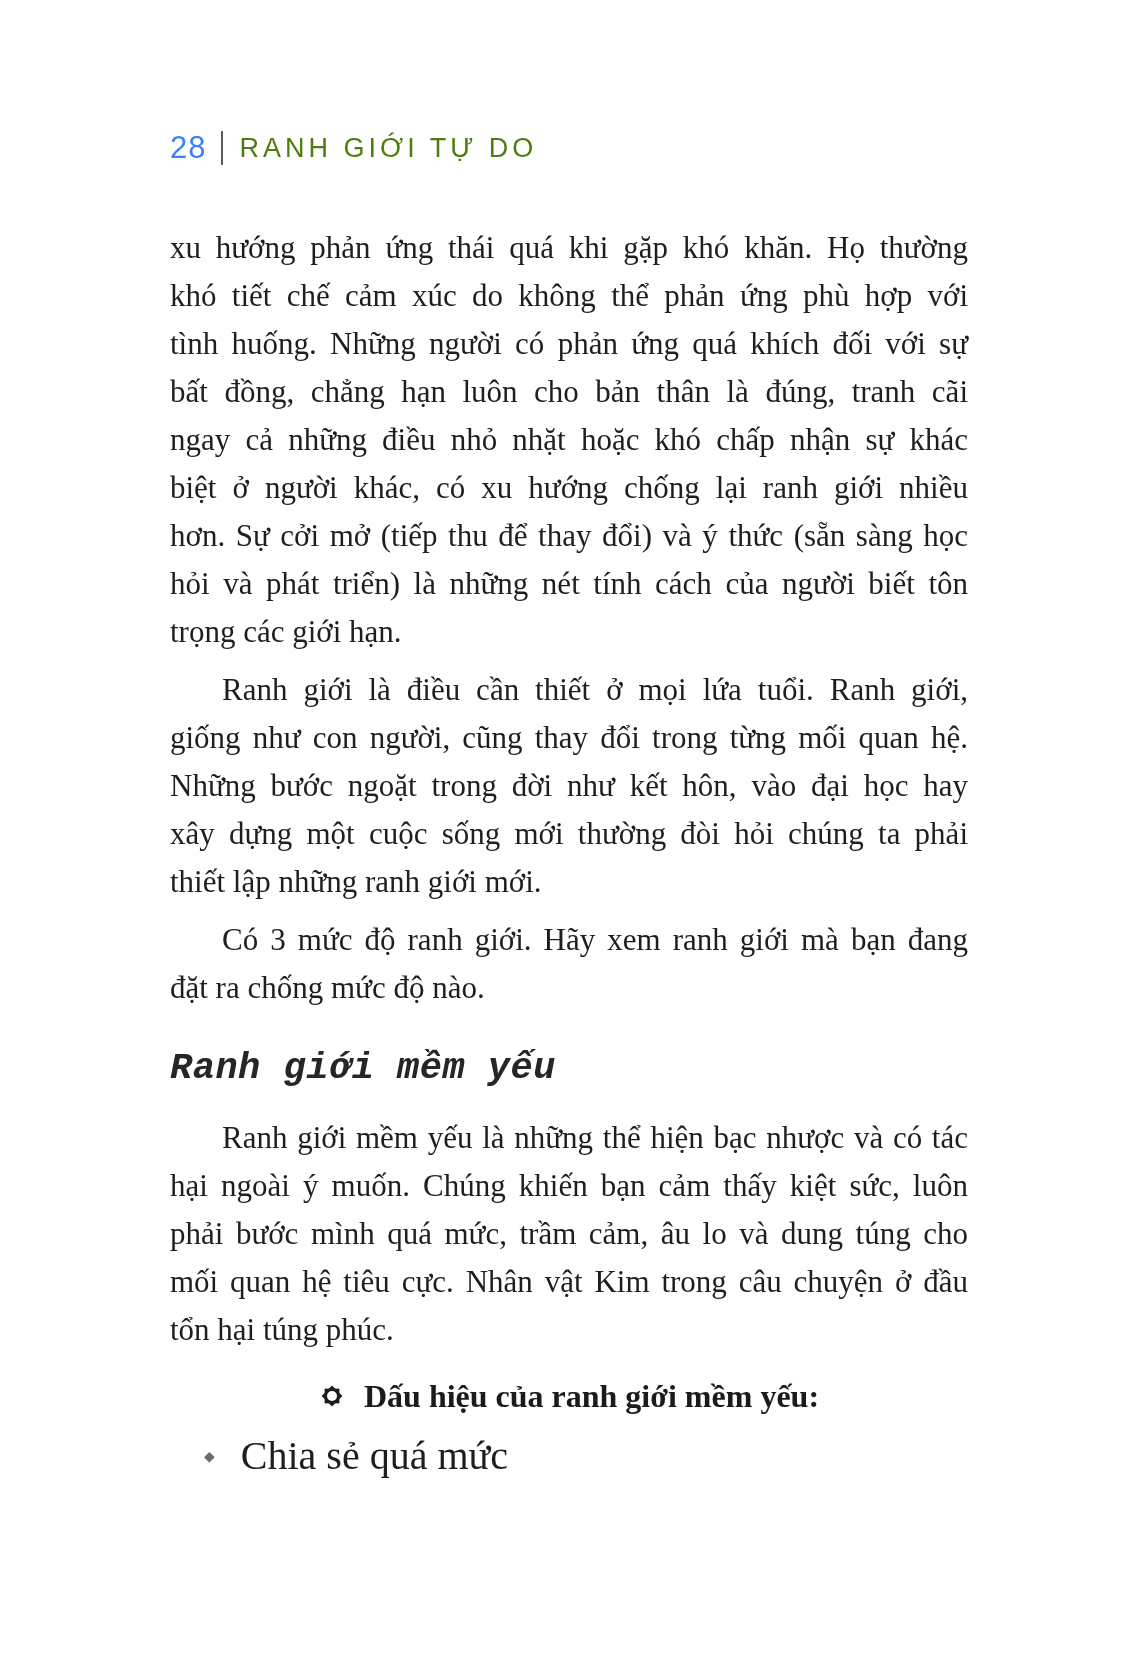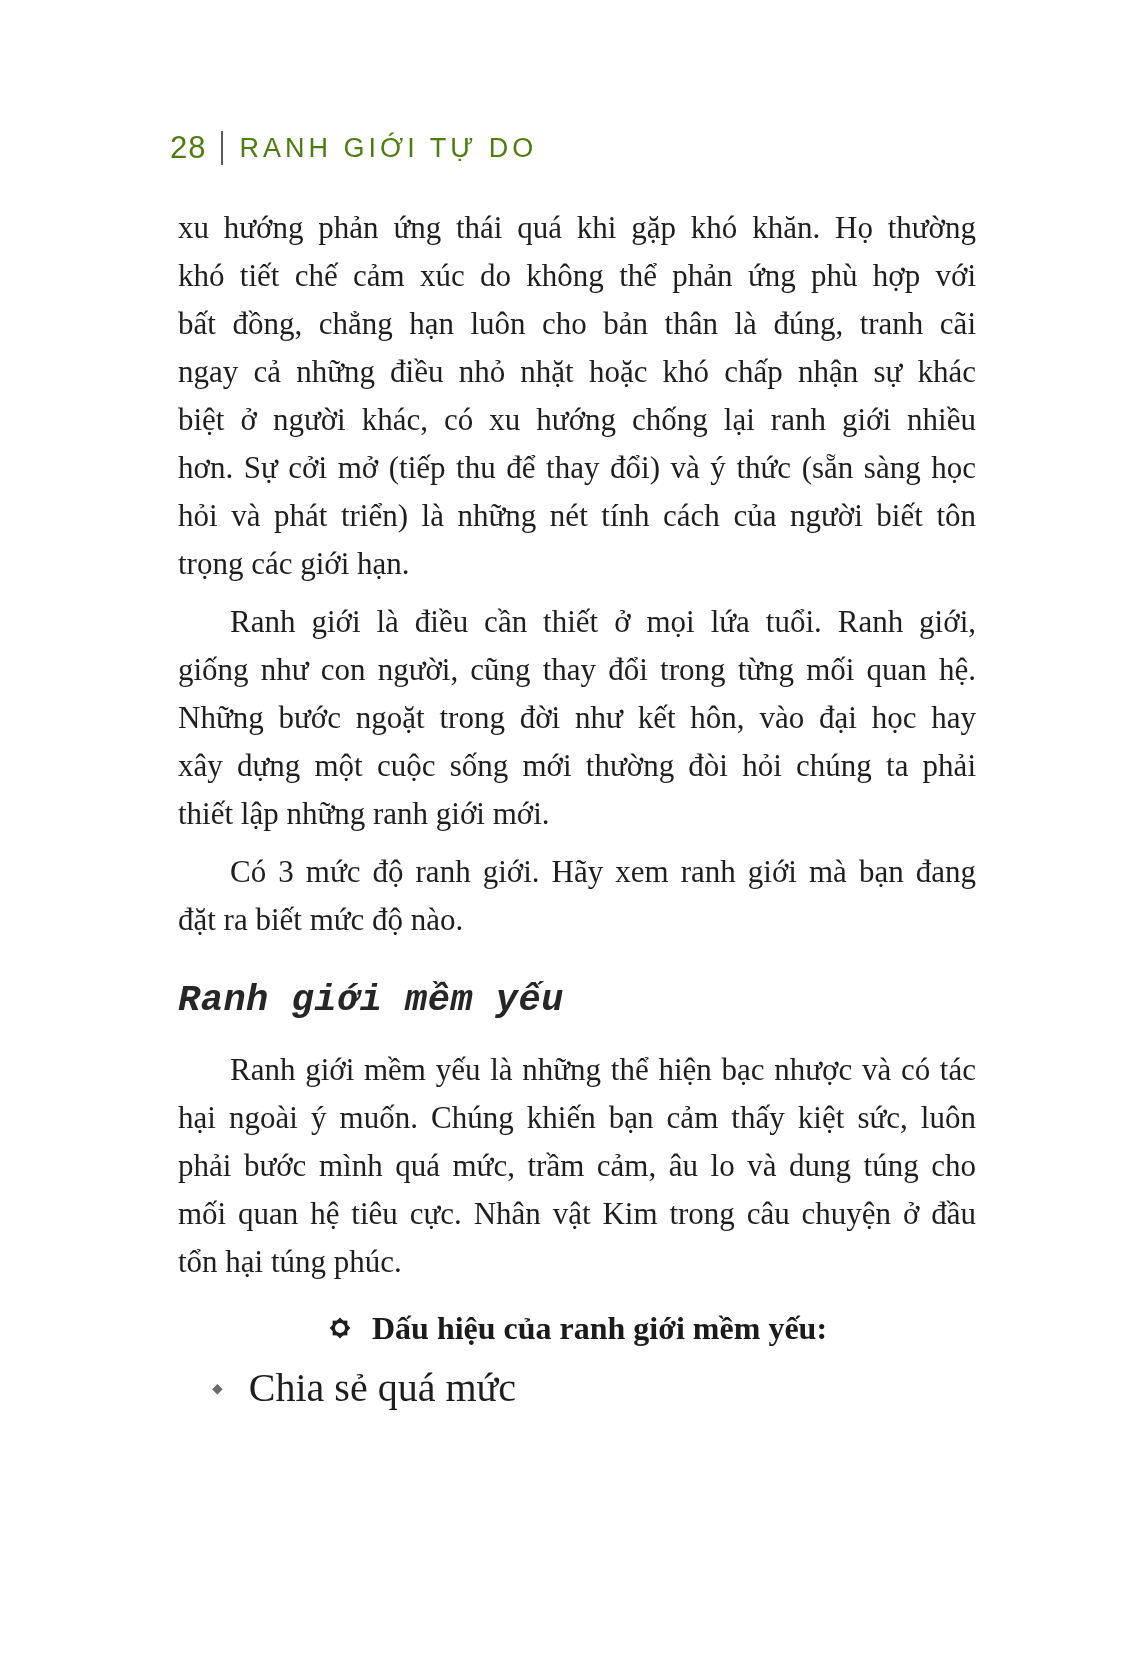--- a/index.html
+++ b/index.html
@@ -18,44 +18,43 @@
   .running-head {
     position: absolute;
     left: 170px; top: 130px;
     display: flex;
     align-items: center;
     font-family: "Liberation Sans", sans-serif;
   }
   .pagenum {
     font-size: 31px;
     font-weight: 500;
-    color: #4d7c0f;
+    color: #3b82f6;
     letter-spacing: 1px;
   }
   .head-divider {
     width: 2px; height: 34px;
     background: #5a5a5a;
     margin: 0 16px 0 15px;
   }
   .booktitle {
     font-size: 27px;
     font-weight: 400;
     color: #4d7c0f;
     letter-spacing: 4px;
   }
 
   
   .content {
     position: absolute;
-    left: 170px; top: 204px;
+    left: 170px; top: 224px;
     width: 798px;
     font-family: "Liberation Serif", "DejaVu Serif", serif;
     font-size: 31px;
     color: #1e1e1e;
-    margin-left: 8px;
   }
   .para { margin: 10px 0 0 0; }
   .para:first-child { margin-top: 0; }
   .line {
     line-height: 48px;
     text-align: justify;
     text-align-last: justify;
   }
   .line.last { text-align-last: left; }
   .line.indent { text-indent: 52px; }
@@ -117,37 +116,38 @@
   <header class="running-head">
     <span class="pagenum">28</span>
     <span class="head-divider"></span>
     <span class="booktitle">RANH GIỚI TỰ DO</span>
   </header>
 
   <main class="content">
       <div class="para">
         <div class="line">xu hướng phản ứng thái quá khi gặp khó khăn. Họ thường</div>
         <div class="line">khó tiết chế cảm xúc do không thể phản ứng phù hợp với</div>
+        <div class="line">tình huống. Những người có phản ứng quá khích đối với sự</div>
         <div class="line">bất đồng, chẳng hạn luôn cho bản thân là đúng, tranh cãi</div>
         <div class="line">ngay cả những điều nhỏ nhặt hoặc khó chấp nhận sự khác</div>
         <div class="line">biệt ở người khác, có xu hướng chống lại ranh giới nhiều</div>
         <div class="line">hơn. Sự cởi mở (tiếp thu để thay đổi) và ý thức (sẵn sàng học</div>
         <div class="line">hỏi và phát triển) là những nét tính cách của người biết tôn</div>
         <div class="line last">trọng các giới hạn.</div>
       </div>
       <div class="para">
         <div class="line indent">Ranh giới là điều cần thiết ở mọi lứa tuổi. Ranh giới,</div>
         <div class="line">giống như con người, cũng thay đổi trong từng mối quan hệ.</div>
         <div class="line">Những bước ngoặt trong đời như kết hôn, vào đại học hay</div>
         <div class="line">xây dựng một cuộc sống mới thường đòi hỏi chúng ta phải</div>
         <div class="line last">thiết lập những ranh giới mới.</div>
       </div>
       <div class="para">
         <div class="line indent">Có 3 mức độ ranh giới. Hãy xem ranh giới mà bạn đang</div>
-        <div class="line last">đặt ra biết mức độ nào.</div>
+        <div class="line last">đặt ra chống mức độ nào.</div>
       </div>
       <div class="section-heading">Ranh giới mềm yếu</div>
       <div class="para">
         <div class="line indent">Ranh giới mềm yếu là những thể hiện bạc nhược và có tác</div>
         <div class="line">hại ngoài ý muốn. Chúng khiến bạn cảm thấy kiệt sức, luôn</div>
         <div class="line">phải bước mình quá mức, trầm cảm, âu lo và dung túng cho</div>
         <div class="line">mối quan hệ tiêu cực. Nhân vật Kim trong câu chuyện ở đầu</div>
         <div class="line last">tổn hại túng phúc.</div>
       </div>
       <div class="marker-heading">

